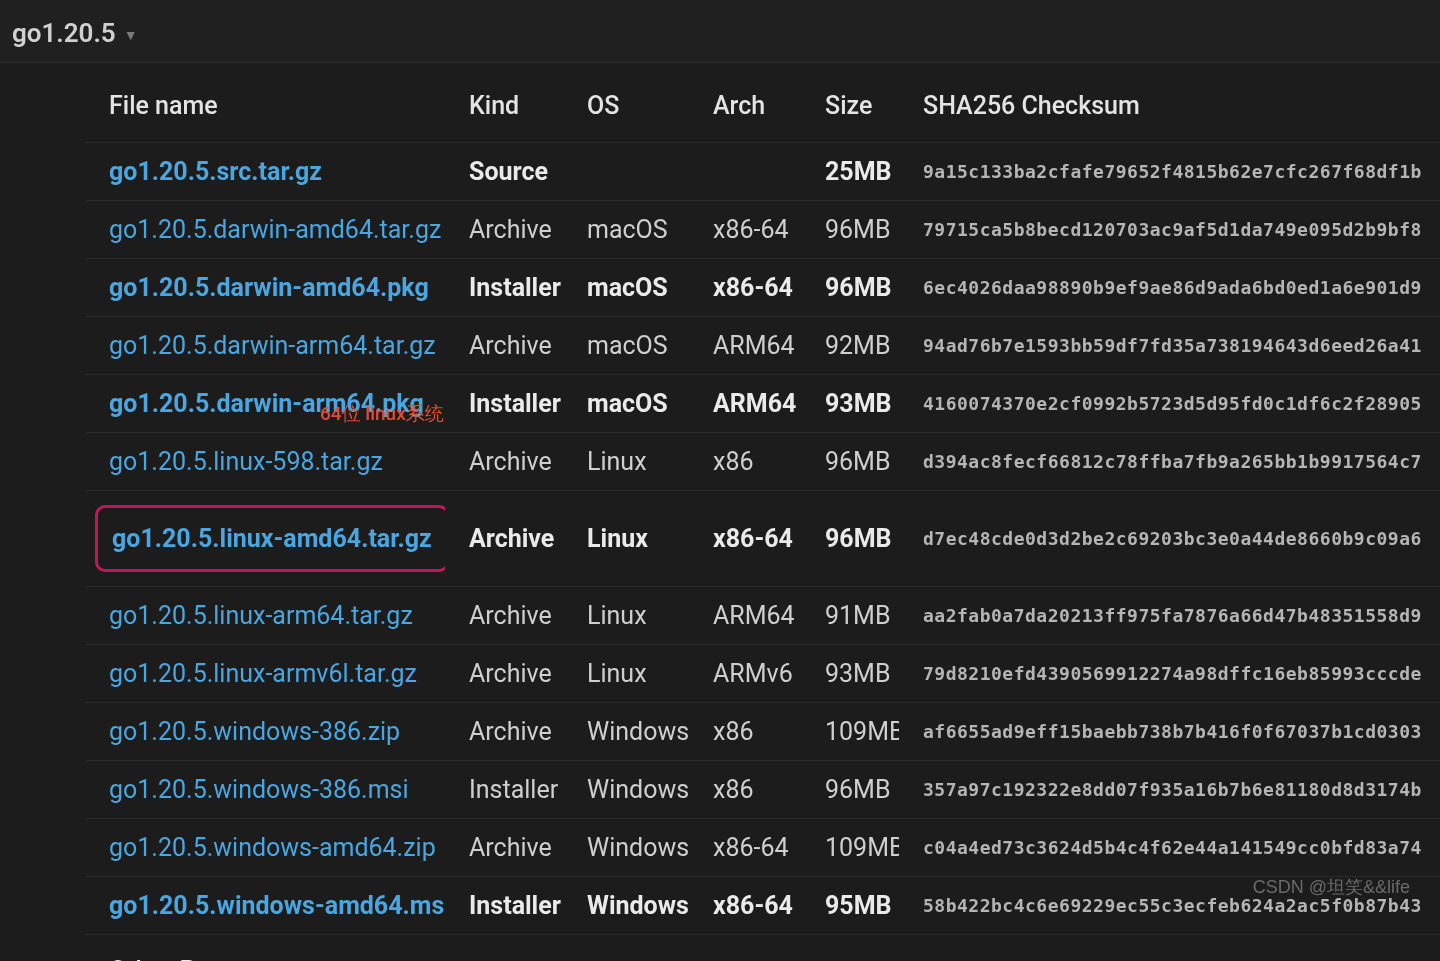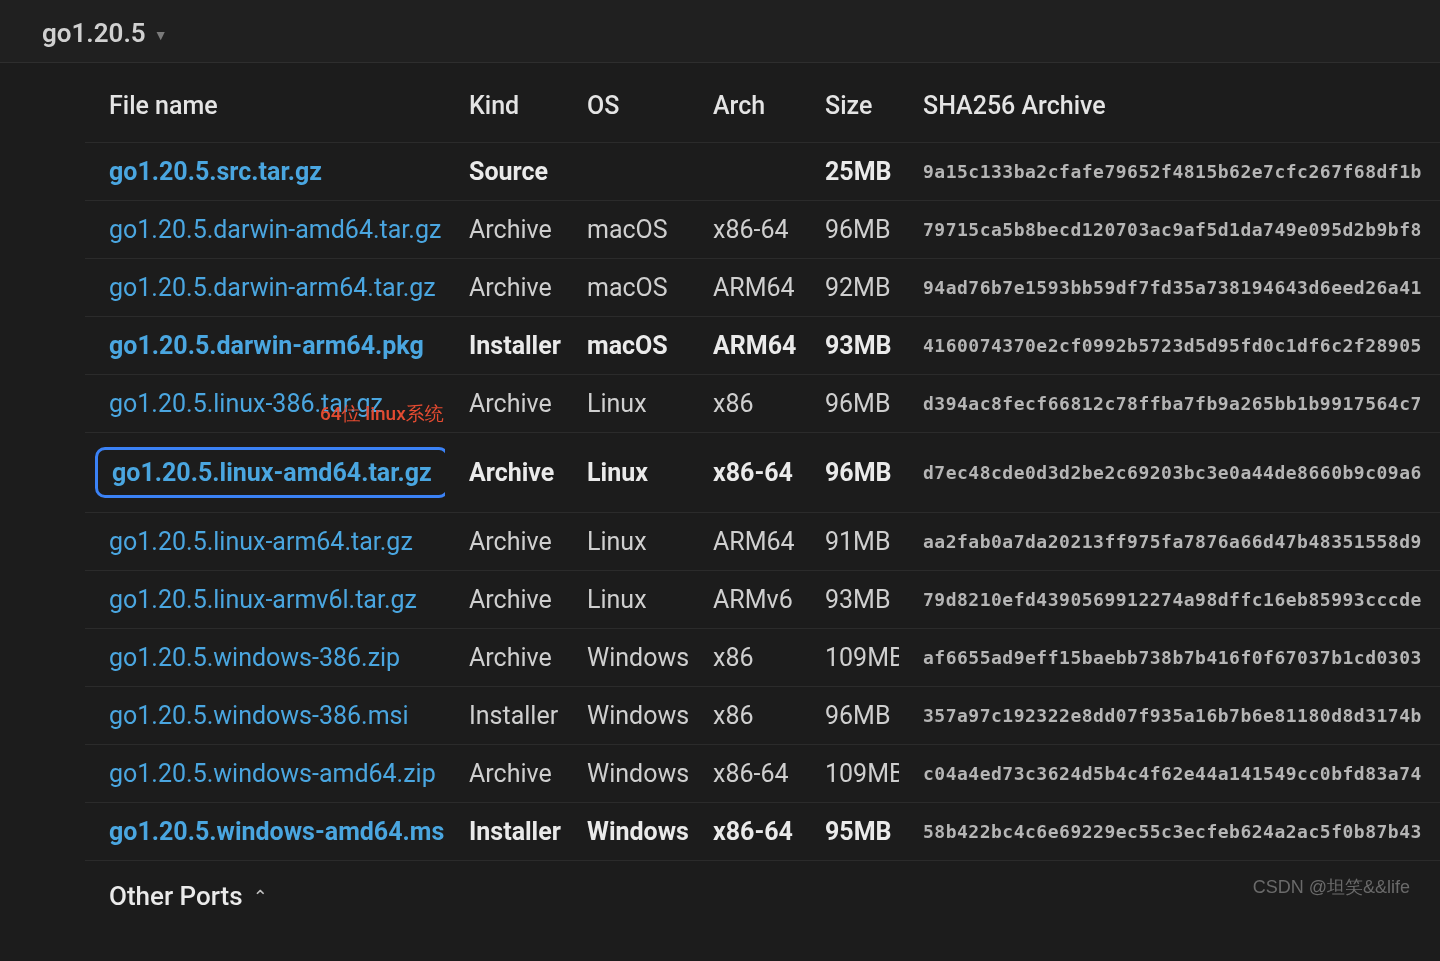--- a/index.html
+++ b/index.html
@@ -5,21 +5,21 @@
   * { box-sizing: border-box; margin: 0; padding: 0; }
   html, body {
     width: 1440px;
     height: 961px;
     background: #1c1c1c;
     font-family: -apple-system, BlinkMacSystemFont, "Segoe UI", Roboto, Helvetica, Arial, sans-serif;
     color: #e0e0e0;
     overflow: hidden;
   }
   .version-bar {
-    padding: 18px 30px 14px 42px;
+    padding: 18px 30px 14px 12px;
     display: flex;
     align-items: center;
     gap: 8px;
     font-size: 26px;
     font-weight: 600;
     color: #d0d0d0;
     border-bottom: 1px solid #2e2e2e;
     background: #202020;
   }
   .version-bar .caret {
@@ -78,23 +78,23 @@
   td.sha-cell {
     font-family: ui-monospace, Menlo, Consolas, monospace;
     font-size: 18px;
     letter-spacing: 0.5px;
     color: #b5b5b5;
     overflow: hidden;
     text-overflow: clip;
     font-weight: bold;
   }
   .highlight-box {
-    border: 3px solid #3b82f6;
+    border: 3px solid #be185d;
     border-radius: 10px;
-    padding: 8px 14px;
+    padding: 16px 14px;
     display: inline-block;
     margin-left: -14px;
   }
   .annotation {
     position: absolute;
     color: #e44b31;
     font-size: 19px;
     font-weight: 500;
     pointer-events: none;
   }
@@ -141,58 +141,66 @@
         <col class="size">
         <col class="sha">
     </colgroup>
     <thead>
       <tr>
         <th>File name</th>
         <th>Kind</th>
         <th>OS</th>
         <th>Arch</th>
         <th>Size</th>
-        <th>SHA256 Archive</th>
+        <th>SHA256 Checksum</th>
       </tr>
     </thead>
     <tbody id="tbody">
         <tr class="bold">
           <td class="fname-cell"><a href="#">go1.20.5.src.tar.gz</a></td>
           <td class="kind-cell">Source</td>
           <td class="os-cell"></td>
           <td class="arch-cell"></td>
           <td class="size-cell">25MB</td>
           <td class="sha-cell">9a15c133ba2cfafe79652f4815b62e7cfc267f68df1b</td>
         </tr>
         <tr>
           <td class="fname-cell"><a href="#">go1.20.5.darwin-amd64.tar.gz</a></td>
           <td class="kind-cell">Archive</td>
           <td class="os-cell">macOS</td>
           <td class="arch-cell">x86-64</td>
           <td class="size-cell">96MB</td>
           <td class="sha-cell">79715ca5b8becd120703ac9af5d1da749e095d2b9bf8</td>
         </tr>
+        <tr class="bold">
+          <td class="fname-cell"><a href="#">go1.20.5.darwin-amd64.pkg</a></td>
+          <td class="kind-cell">Installer</td>
+          <td class="os-cell">macOS</td>
+          <td class="arch-cell">x86-64</td>
+          <td class="size-cell">96MB</td>
+          <td class="sha-cell">6ec4026daa98890b9ef9ae86d9ada6bd0ed1a6e901d9</td>
+        </tr>
         <tr>
           <td class="fname-cell"><a href="#">go1.20.5.darwin-arm64.tar.gz</a></td>
           <td class="kind-cell">Archive</td>
           <td class="os-cell">macOS</td>
           <td class="arch-cell">ARM64</td>
           <td class="size-cell">92MB</td>
           <td class="sha-cell">94ad76b7e1593bb59df7fd35a738194643d6eed26a41</td>
         </tr>
         <tr class="bold">
           <td class="fname-cell"><a href="#">go1.20.5.darwin-arm64.pkg</a></td>
           <td class="kind-cell">Installer</td>
           <td class="os-cell">macOS</td>
           <td class="arch-cell">ARM64</td>
           <td class="size-cell">93MB</td>
           <td class="sha-cell">4160074370e2cf0992b5723d5d95fd0c1df6c2f28905</td>
         </tr>
         <tr>
-          <td class="fname-cell"><a href="#">go1.20.5.linux-386.tar.gz</a></td>
+          <td class="fname-cell"><a href="#">go1.20.5.linux-598.tar.gz</a></td>
           <td class="kind-cell">Archive</td>
           <td class="os-cell">Linux</td>
           <td class="arch-cell">x86</td>
           <td class="size-cell">96MB</td>
           <td class="sha-cell">d394ac8fecf66812c78ffba7fb9a265bb1b9917564c7</td>
         </tr>
         <tr class="bold">
           <td class="fname-cell"><span class="highlight-box"><a href="#">go1.20.5.linux-amd64.tar.gz</a></span></td>
           <td class="kind-cell">Archive</td>
           <td class="os-cell">Linux</td>

